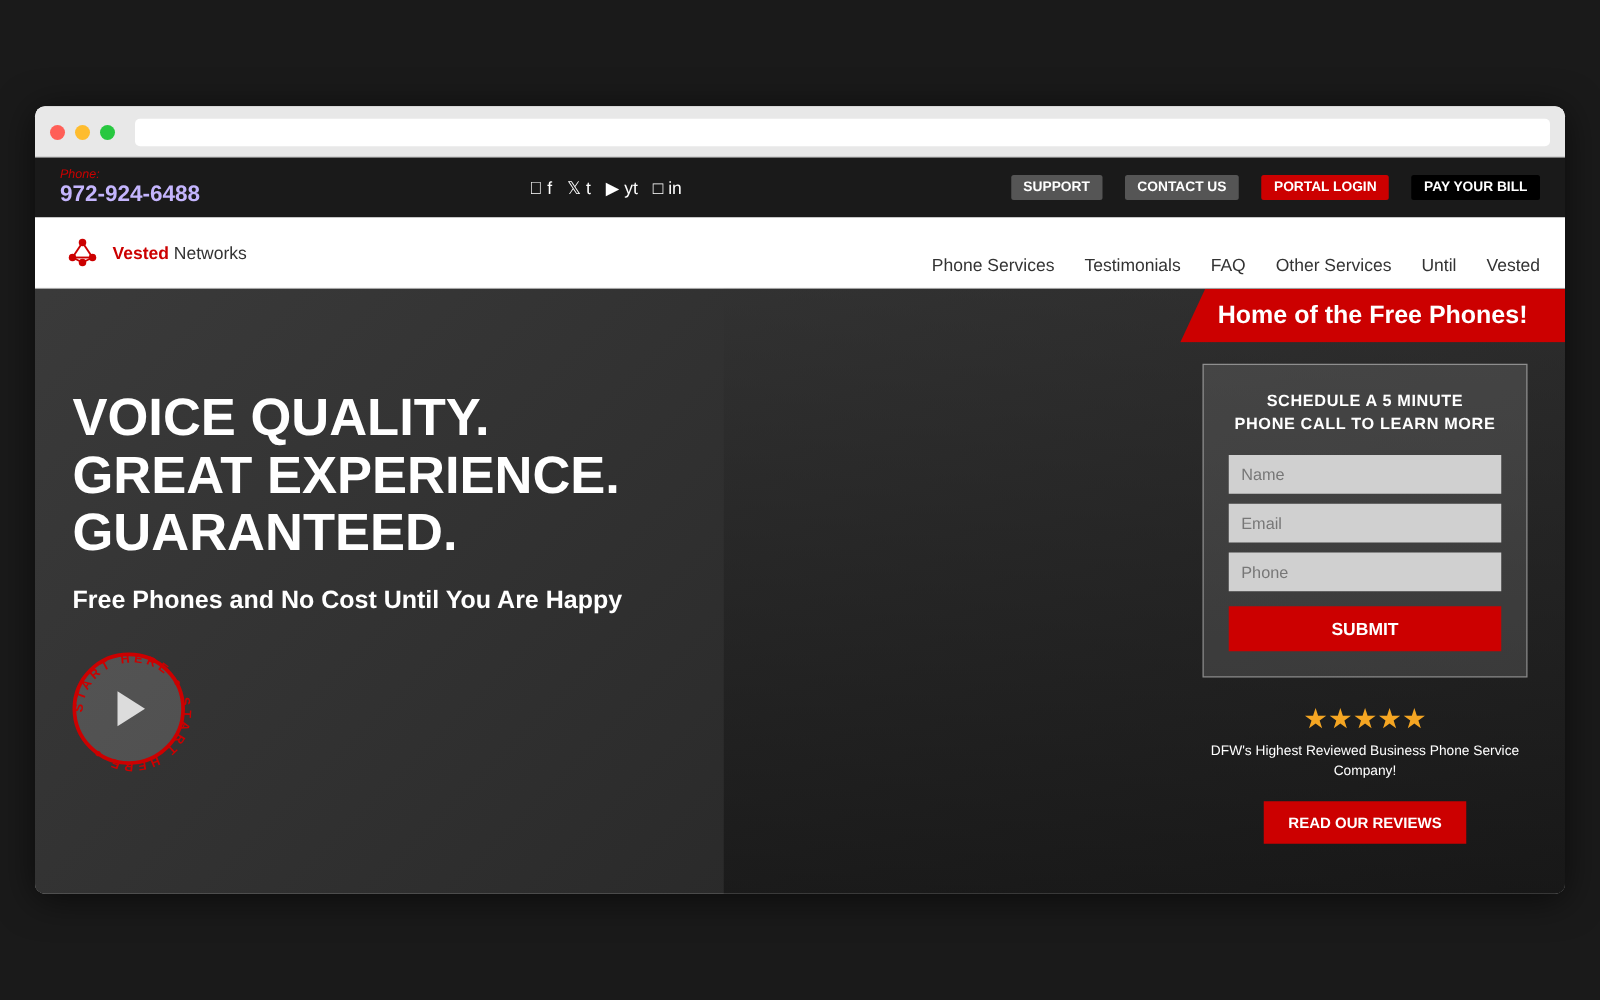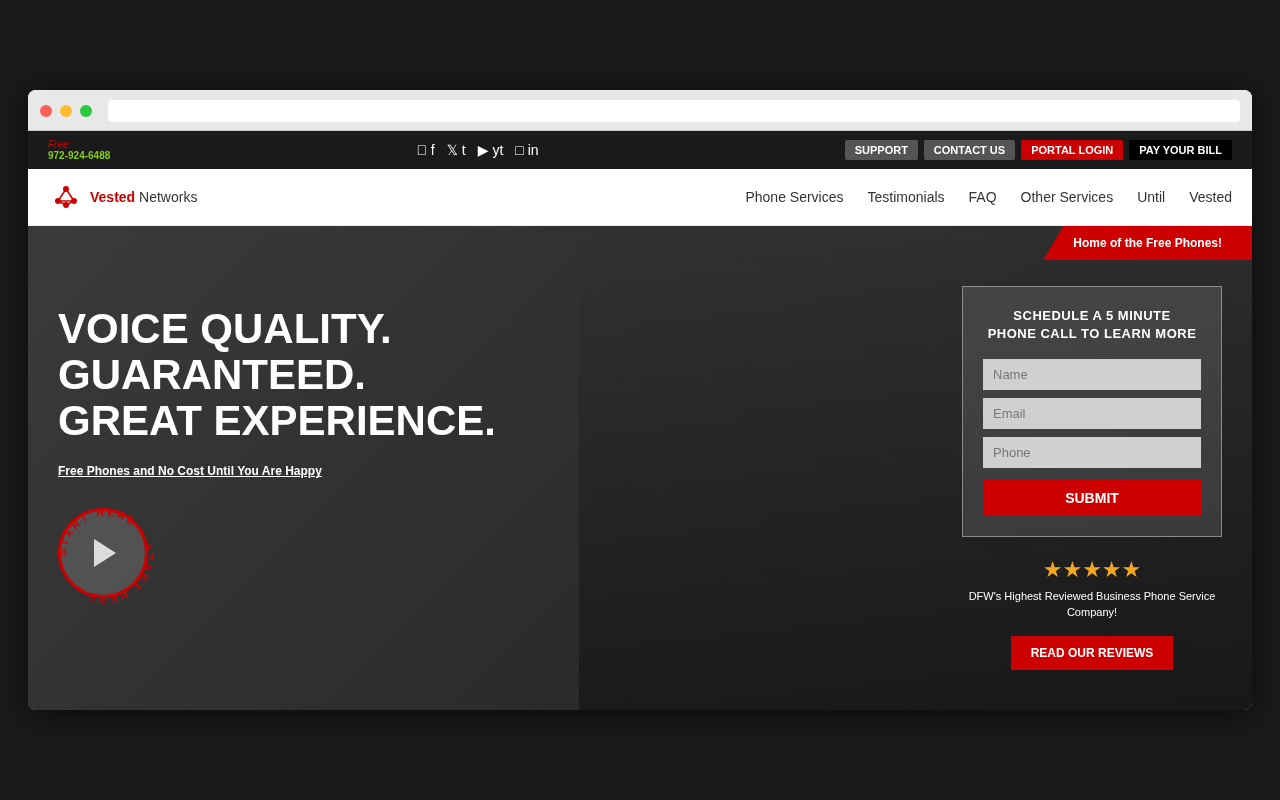--- a/index.html
+++ b/index.html
@@ -38,44 +38,44 @@
     .top-bar {
       background: #1a1a1a;
       color: #fff;
       padding: 8px 20px;
       display: flex;
       align-items: center;
       justify-content: space-between;
     }
     .top-bar-left {}
     .phone-label { color: #cc0000; font-size: 10px; font-style: italic; }
-    .phone-number { font-weight: bold; font-size: 10px; color: #84cc16; }
+    .phone-number { font-weight: bold; font-size: 18px; color: #c4b5fd; }
     .top-bar-social { display: flex; gap: 12px; align-items: center; }
     .social-icon { color: #fff; font-size: 14px; cursor: pointer; }
-    .top-bar-buttons { display: flex; gap: 6px; }
+    .top-bar-buttons { display: flex; gap: 18px; }
     .top-btn {
       padding: 4px 10px;
       font-size: 11px;
       font-weight: bold;
       cursor: pointer;
       border: none;
       border-radius: 2px;
       text-transform: uppercase;
     }
     .btn-support { background: #555; color: #fff; }
     .btn-contact { background: #555; color: #fff; }
     .btn-portal { background: #cc0000; color: #fff; }
     .btn-pay { background: #000000; color: #fff; }
 
     
     .nav-bar {
       background: #fff;
       padding: 10px 20px;
       display: flex;
-      align-items: center;
+      align-items: flex-end;
       justify-content: space-between;
       border-bottom: 1px solid #eee;
     }
     .logo-area { display: flex; align-items: center; gap: 6px; }
     .logo-text { font-size: 14px; }
     .logo-text .vested { color: #cc0000; font-weight: bold; }
     .logo-text .networks { color: #333; }
     .nav-links { display: flex; gap: 24px; align-items: center; margin-left: 12px; }
     .nav-link { font-size: 14px; color: #333; text-decoration: none; cursor: pointer; }
 
@@ -104,21 +104,21 @@
       background: linear-gradient(rgba(50,50,50,0.5), rgba(20,20,20,0.7));
     }
 
     .red-banner {
       position: absolute;
       top: 0;
       right: 0;
       background: #cc0000;
       color: #fff;
       font-weight: bold;
-      font-size: 12px;
+      font-size: 20px;
       padding: 10px 30px;
       clip-path: polygon(20px 0, 100% 0, 100% 100%, 0 100%);
     }
 
     .hero-content {
       position: relative;
       z-index: 2;
       display: flex;
       width: 100%;
       padding: 60px 30px 40px;
@@ -134,24 +134,23 @@
       color: #fff;
       font-size: 42px;
       font-weight: 900;
       text-transform: uppercase;
       line-height: 1.1;
       margin-bottom: 20px;
     }
 
     .hero-subtext {
       color: #fff;
-      font-size: 12px;
+      font-size: 20px;
       font-weight: bold;
       margin-bottom: 30px;
-      text-decoration: underline;
     }
 
     .start-here-btn {
       display: flex;
       align-items: center;
       gap: 0;
       width: 90px;
       height: 90px;
       position: relative;
       cursor: pointer;
@@ -263,21 +262,21 @@
 
   <div class="browser-chrome">
     <div class="traffic-light tl-red"></div>
     <div class="traffic-light tl-yellow"></div>
     <div class="traffic-light tl-green"></div>
     <div class="address-bar"></div>
   </div>
 
   <div class="top-bar">
     <div class="top-bar-left">
-      <div class="phone-label">Free:</div>
+      <div class="phone-label">Phone:</div>
       <div class="phone-number">972-924-6488</div>
     </div>
     <div class="top-bar-social">
       <span class="social-icon"> f</span>
       <span class="social-icon">𝕏 t</span>
       <span class="social-icon">▶ yt</span>
       <span class="social-icon">□ in</span>
     </div>
     <div class="top-bar-buttons">
       <button class="top-btn btn-support">SUPPORT</button>
@@ -317,22 +316,22 @@
   <div class="hero">
     <div class="hero-bg"></div>
 
     <div class="red-banner">Home of the Free Phones!</div>
 
     <div class="hero-content">
 
       <div class="hero-left">
         <div class="hero-headline">
           <div>VOICE QUALITY.</div>
+          <div>GREAT EXPERIENCE.</div>
           <div>GUARANTEED.</div>
-          <div>GREAT EXPERIENCE.</div>
         </div>
         <div class="hero-subtext">Free Phones and No Cost Until You Are Happy</div>
 
         <div class="start-here-btn">
           <div class="start-circle">
             <div class="play-triangle"></div>
             <svg class="start-text" viewBox="0 0 110 110">
               <defs>
                 <path id="circle-path" d="M 55,55 m -40,0 a 40,40 0 1,1 80,0 a 40,40 0 1,1 -80,0"></path>
               </defs>

